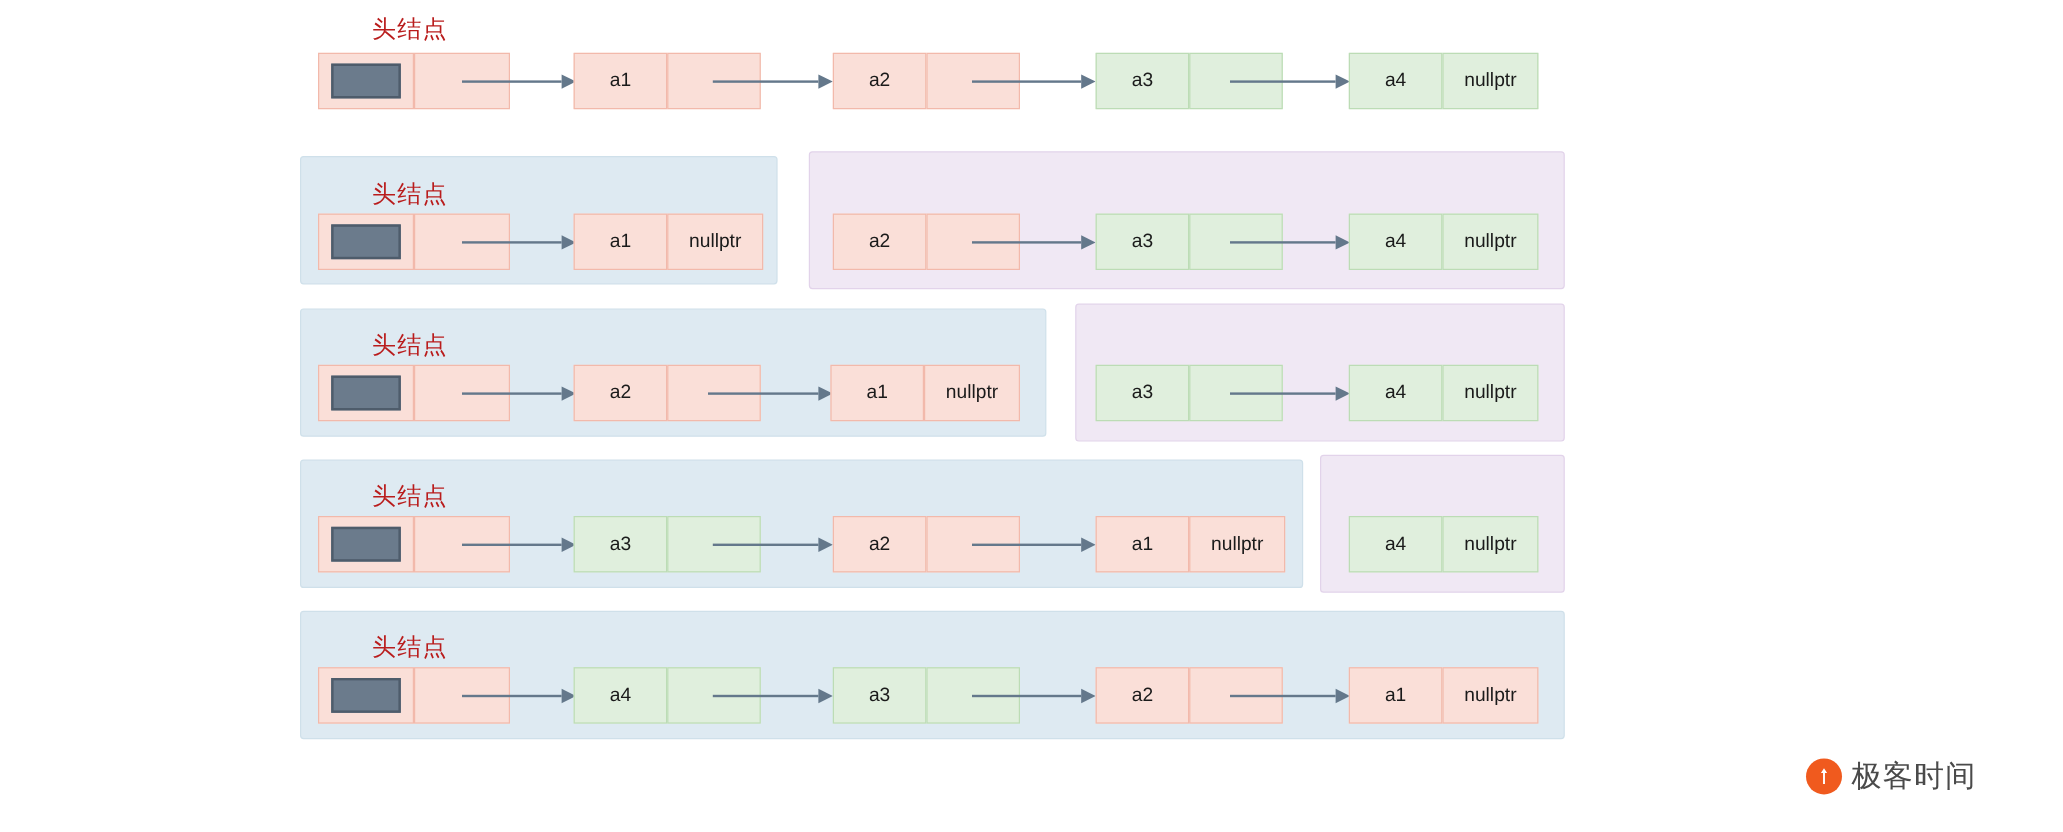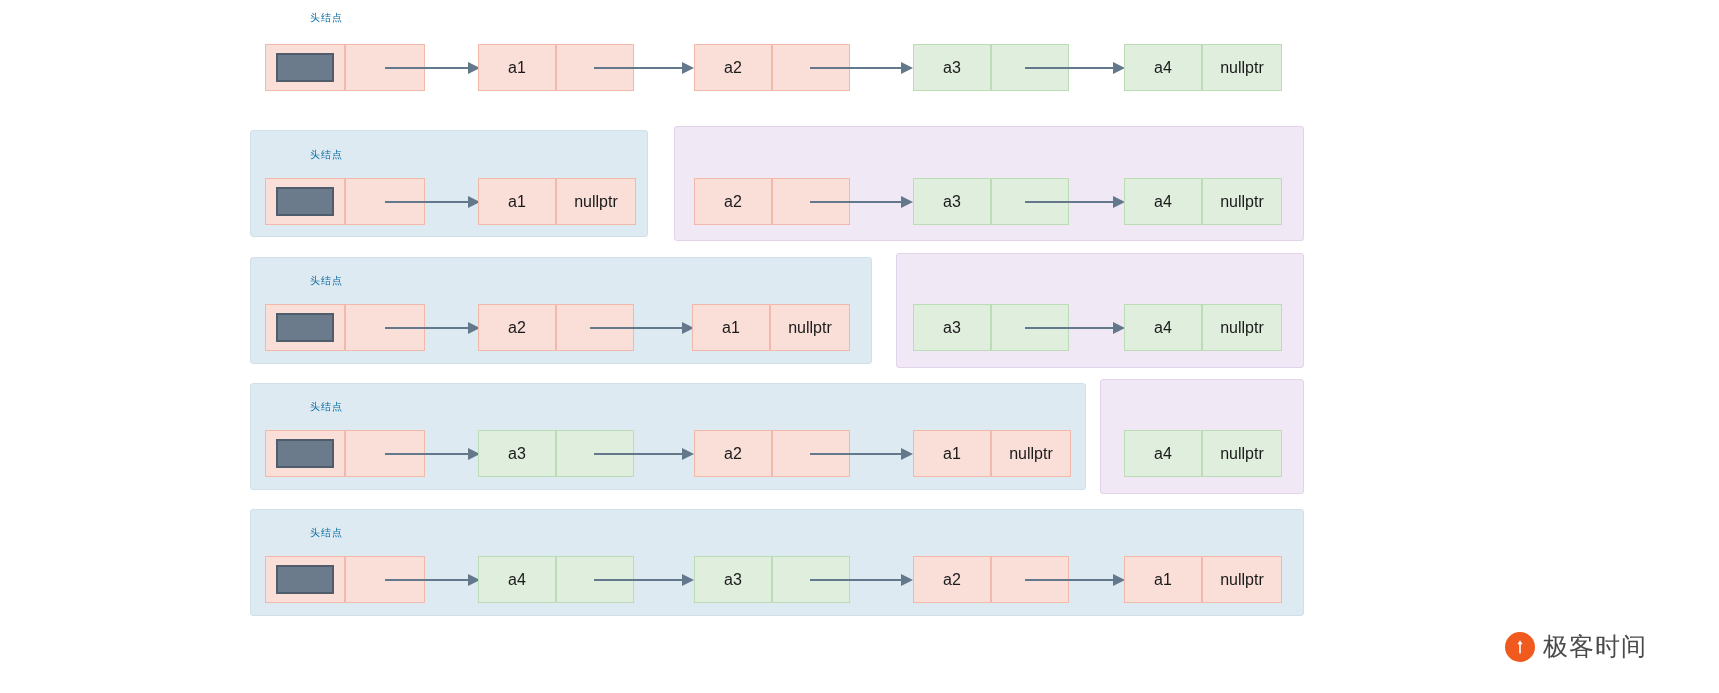--- a/index.html
+++ b/index.html
@@ -13,22 +13,22 @@
   #stage{position:absolute;left:0;top:0;width:1719px;height:693px;}
 
   
   .group{position:absolute;border-radius:3px;}
   .group.blue{background:#deeaf2;border:1px solid #cfe0ea;}
   .group.purple{background:#f0e8f4;border:1px solid #e2d3ea;}
 
   
   .caption{
     position:absolute;
-    font-size:10px;
-    color:#0369a1;
+    font-size:20px;
+    color:#b91c1c;
     letter-spacing:1px;
     white-space:nowrap;
   }
 
   
   .node{
     position:absolute;
     display:flex;
     height:47px;
     box-sizing:border-box;

